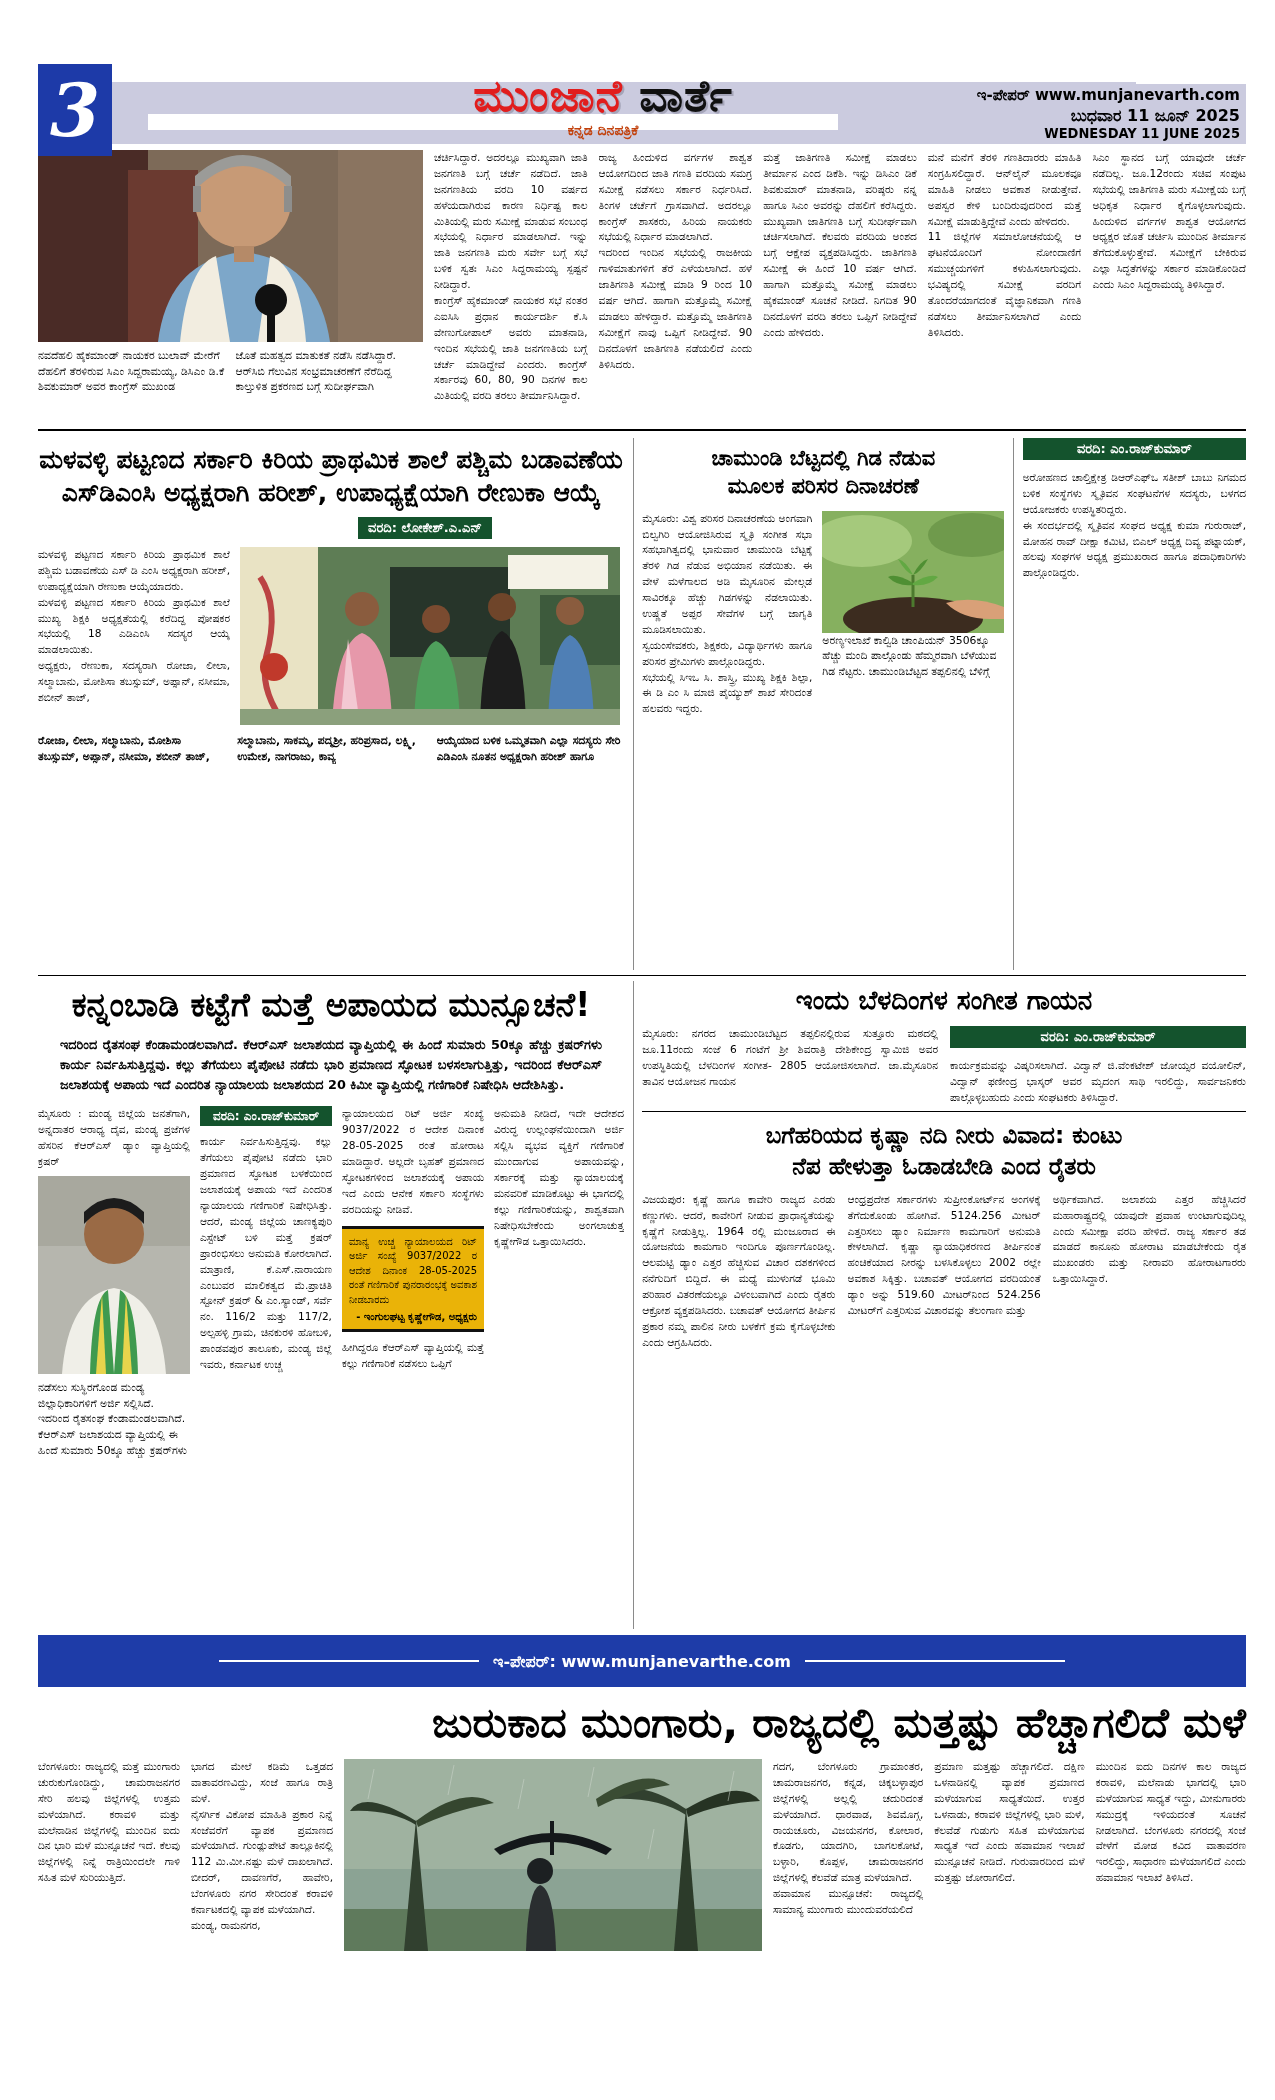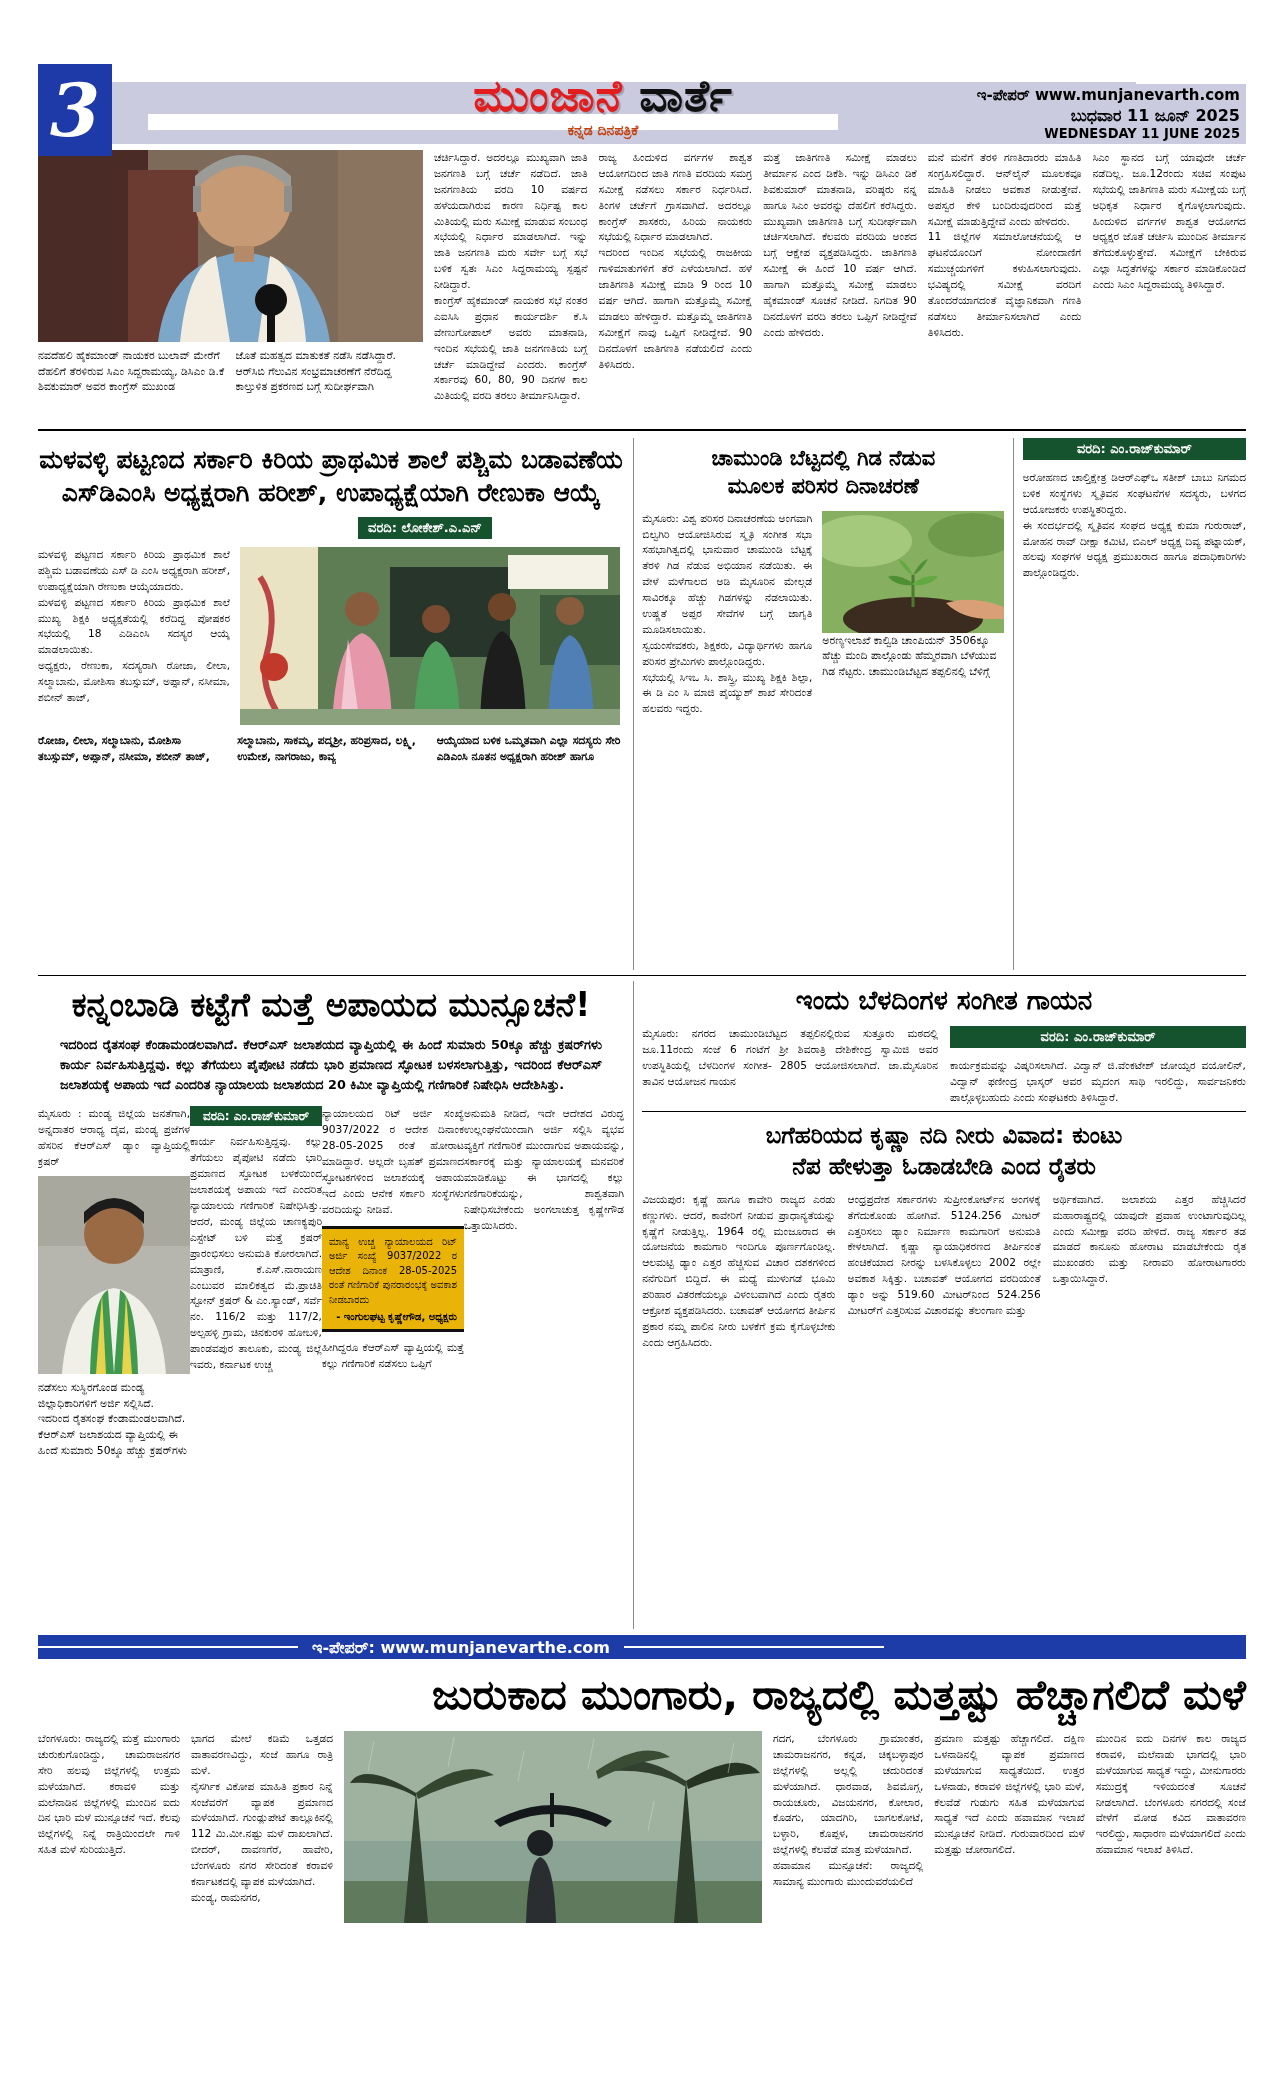--- a/index.html
+++ b/index.html
@@ -66,41 +66,41 @@
   .cham-coltext { flex:1; }
   .cham-photo-blk { width:182px; flex:0 0 182px; }
   .sec2-right .byline-box { display:block; margin-bottom:10px; }
 
   
   .sec3 { display:flex; gap:9px; height:648px; overflow:hidden; margin-top:2px; }
   .sec3-left { width:586px; flex:0 0 586px; }
   .sec3-right { flex:1 1 auto; }
   .kn-hl { font-size:33px; font-weight:800; text-align:center; margin:4px 0 10px 0; }
   .kn-intro { font-size:12.8px; font-weight:700; line-height:1.55; text-align:justify; padding:0 22px; margin-bottom:12px; }
-  .kn-body { display:flex; }
+  .kn-body { display:flex; gap:10px; }
   .kn-colA { width:152px; flex:0 0 152px; }
   .kn-colB { width:132px; flex:0 0 132px; }
   .kn-colC { width:142px; flex:0 0 142px; }
   .kn-colD { flex:1; }
   .kn-colB .byline-box { display:block; margin-bottom:8px; font-size:12px; padding:3px 4px; }
   .quote-box { background:#eab308; border-top:3px solid #111; border-bottom:3px solid #111;
     padding:6px 7px; margin:8px 0; }
   .quote-box .qt { font-size:10px; line-height:1.45; text-align:justify; }
   .quote-box .qa { font-size:10px; font-weight:700; text-align:right; margin-top:4px; }
   .bel-hl { font-size:26px; font-weight:800; text-align:center; margin:4px 0 10px 0; }
   .bel-body { display:flex; gap:12px; }
   .bel-col { flex:1; }
   .bel-col .byline-box { display:block; margin-bottom:10px; }
   .kri-hl { font-size:23px; font-weight:800; text-align:center; line-height:1.35; margin:8px 0 10px 0; }
   .kri-body { display:flex; gap:12px; }
   .kri-body .bt { flex:1; }
 
   
-  .banner { margin-top:6px; height:24px; background:#1e3ca8; display:flex; align-items:center;
-    justify-content:flex-start; gap:14px; }
+  .banner { margin-top:6px; height:52px; background:#1e3ca8; display:flex; align-items:center;
+    justify-content:center; gap:14px; }
   .banner .bline { height:2px; width:260px; background:#ffffff; }
   .banner .btxt { color:#ffffff; font-size:16px; font-weight:700; }
   .mon-hl { font-size:41px; font-weight:700; text-align:right; margin:12px 0 12px 0; }
   .mon-body { display:flex; gap:11px; height:330px; overflow:hidden; }
   .mon-col-sm { width:142px; flex:0 0 142px; }
   .mon-photo-blk { width:418px; flex:0 0 418px; }
   .mon-col { flex:1; }
 </style>
 </head>
 <body>

